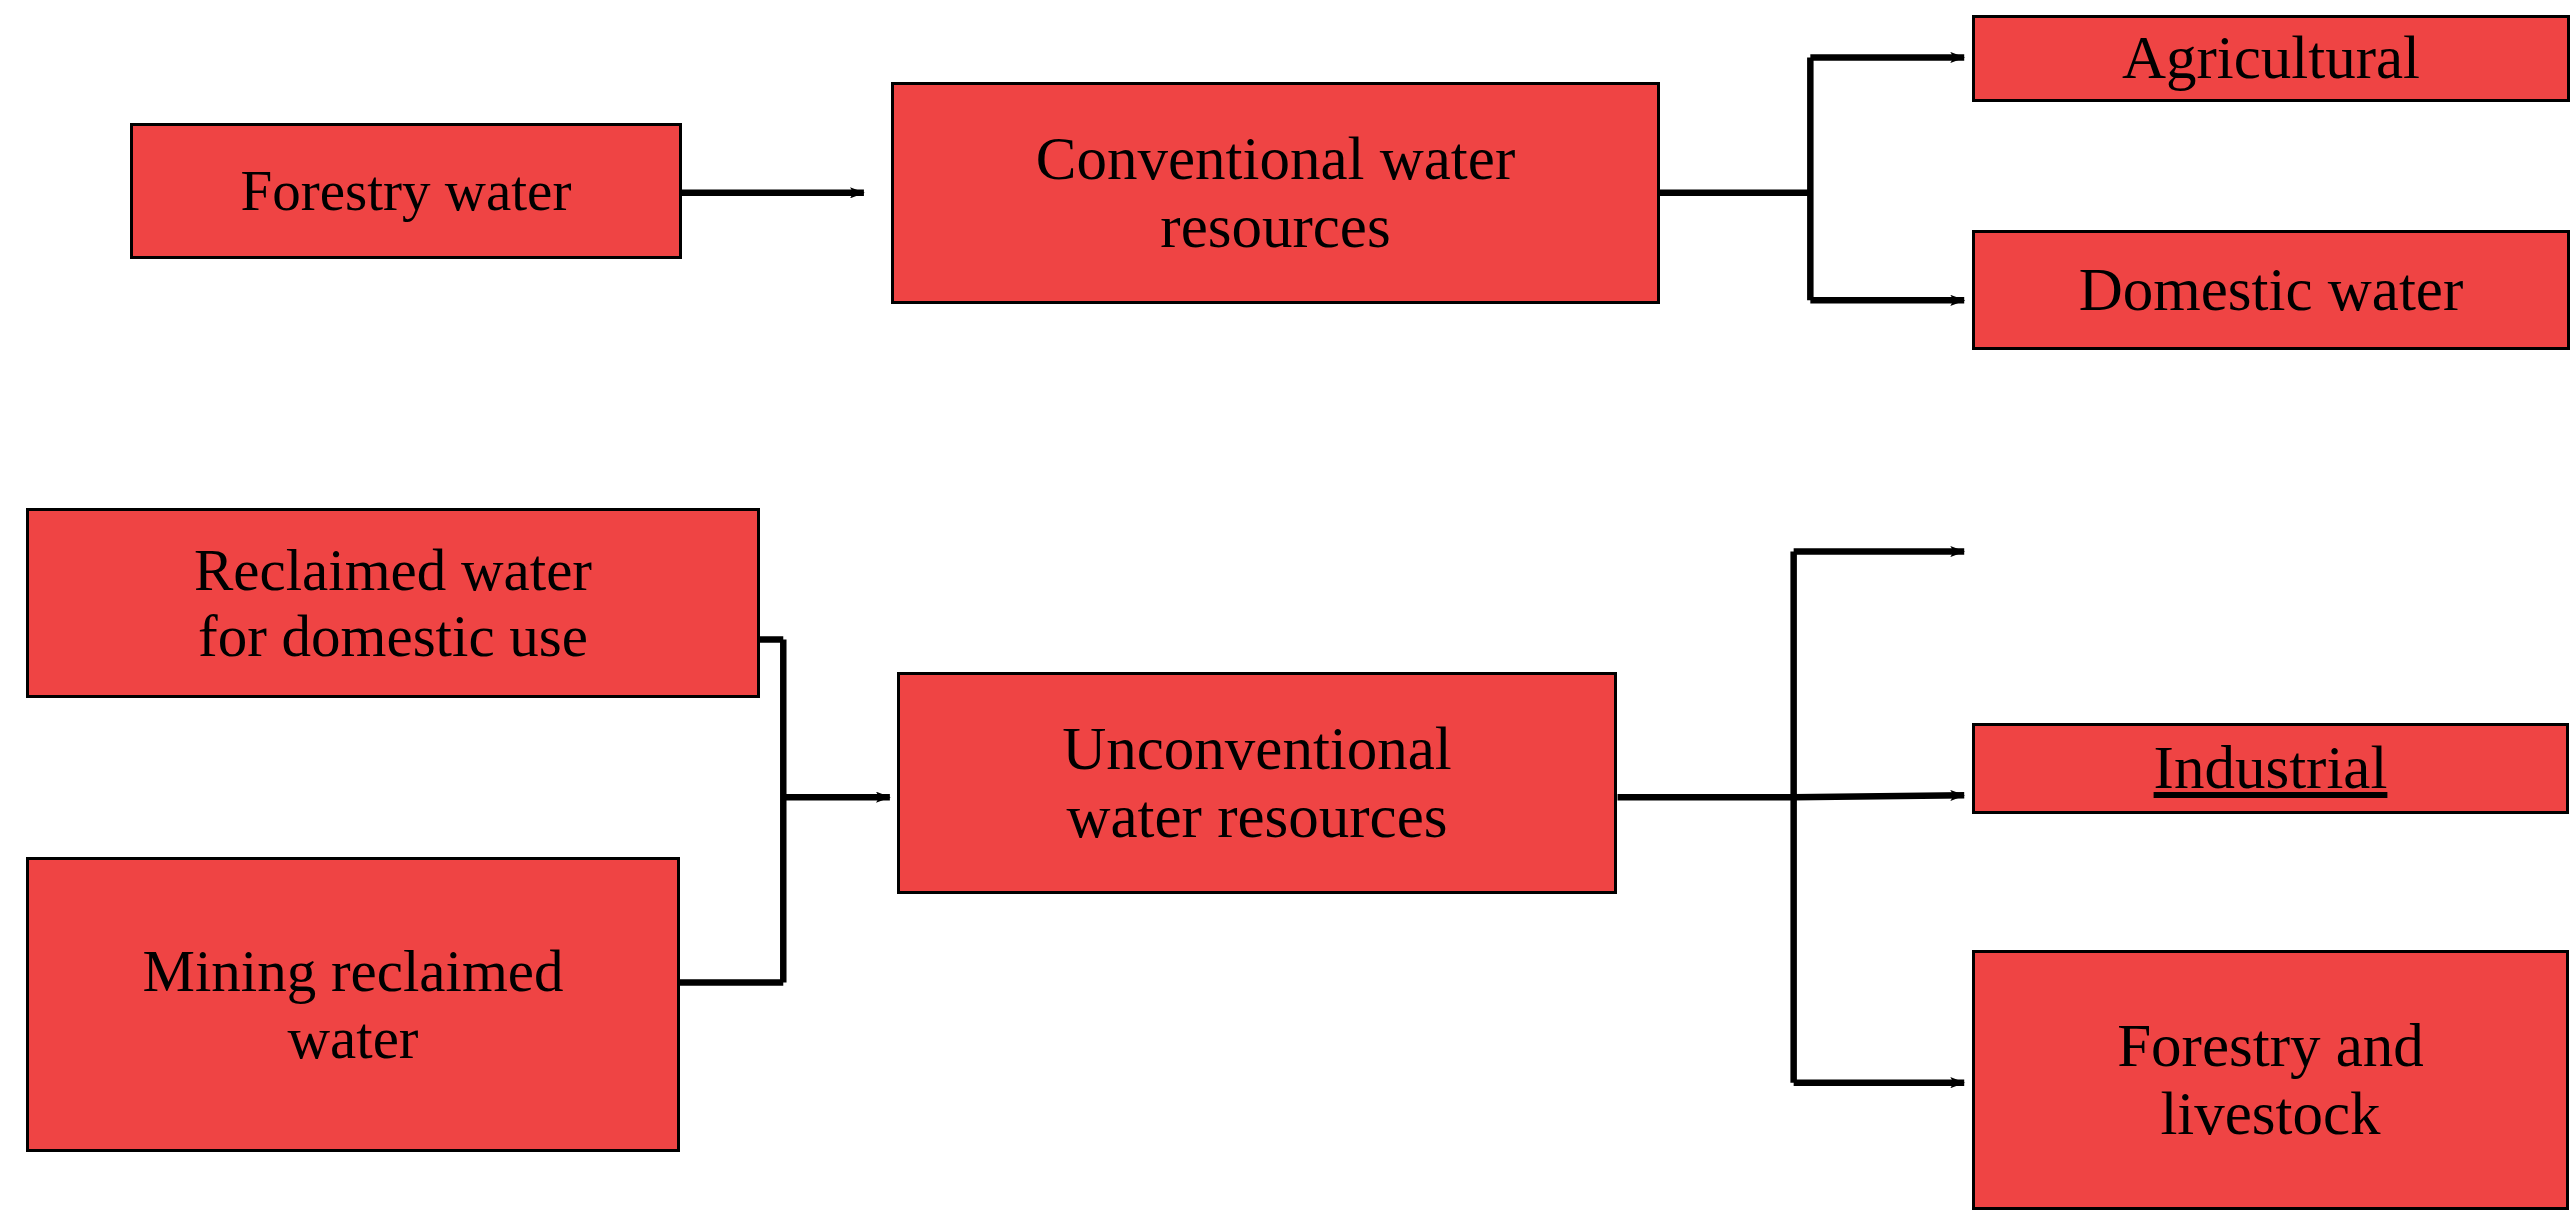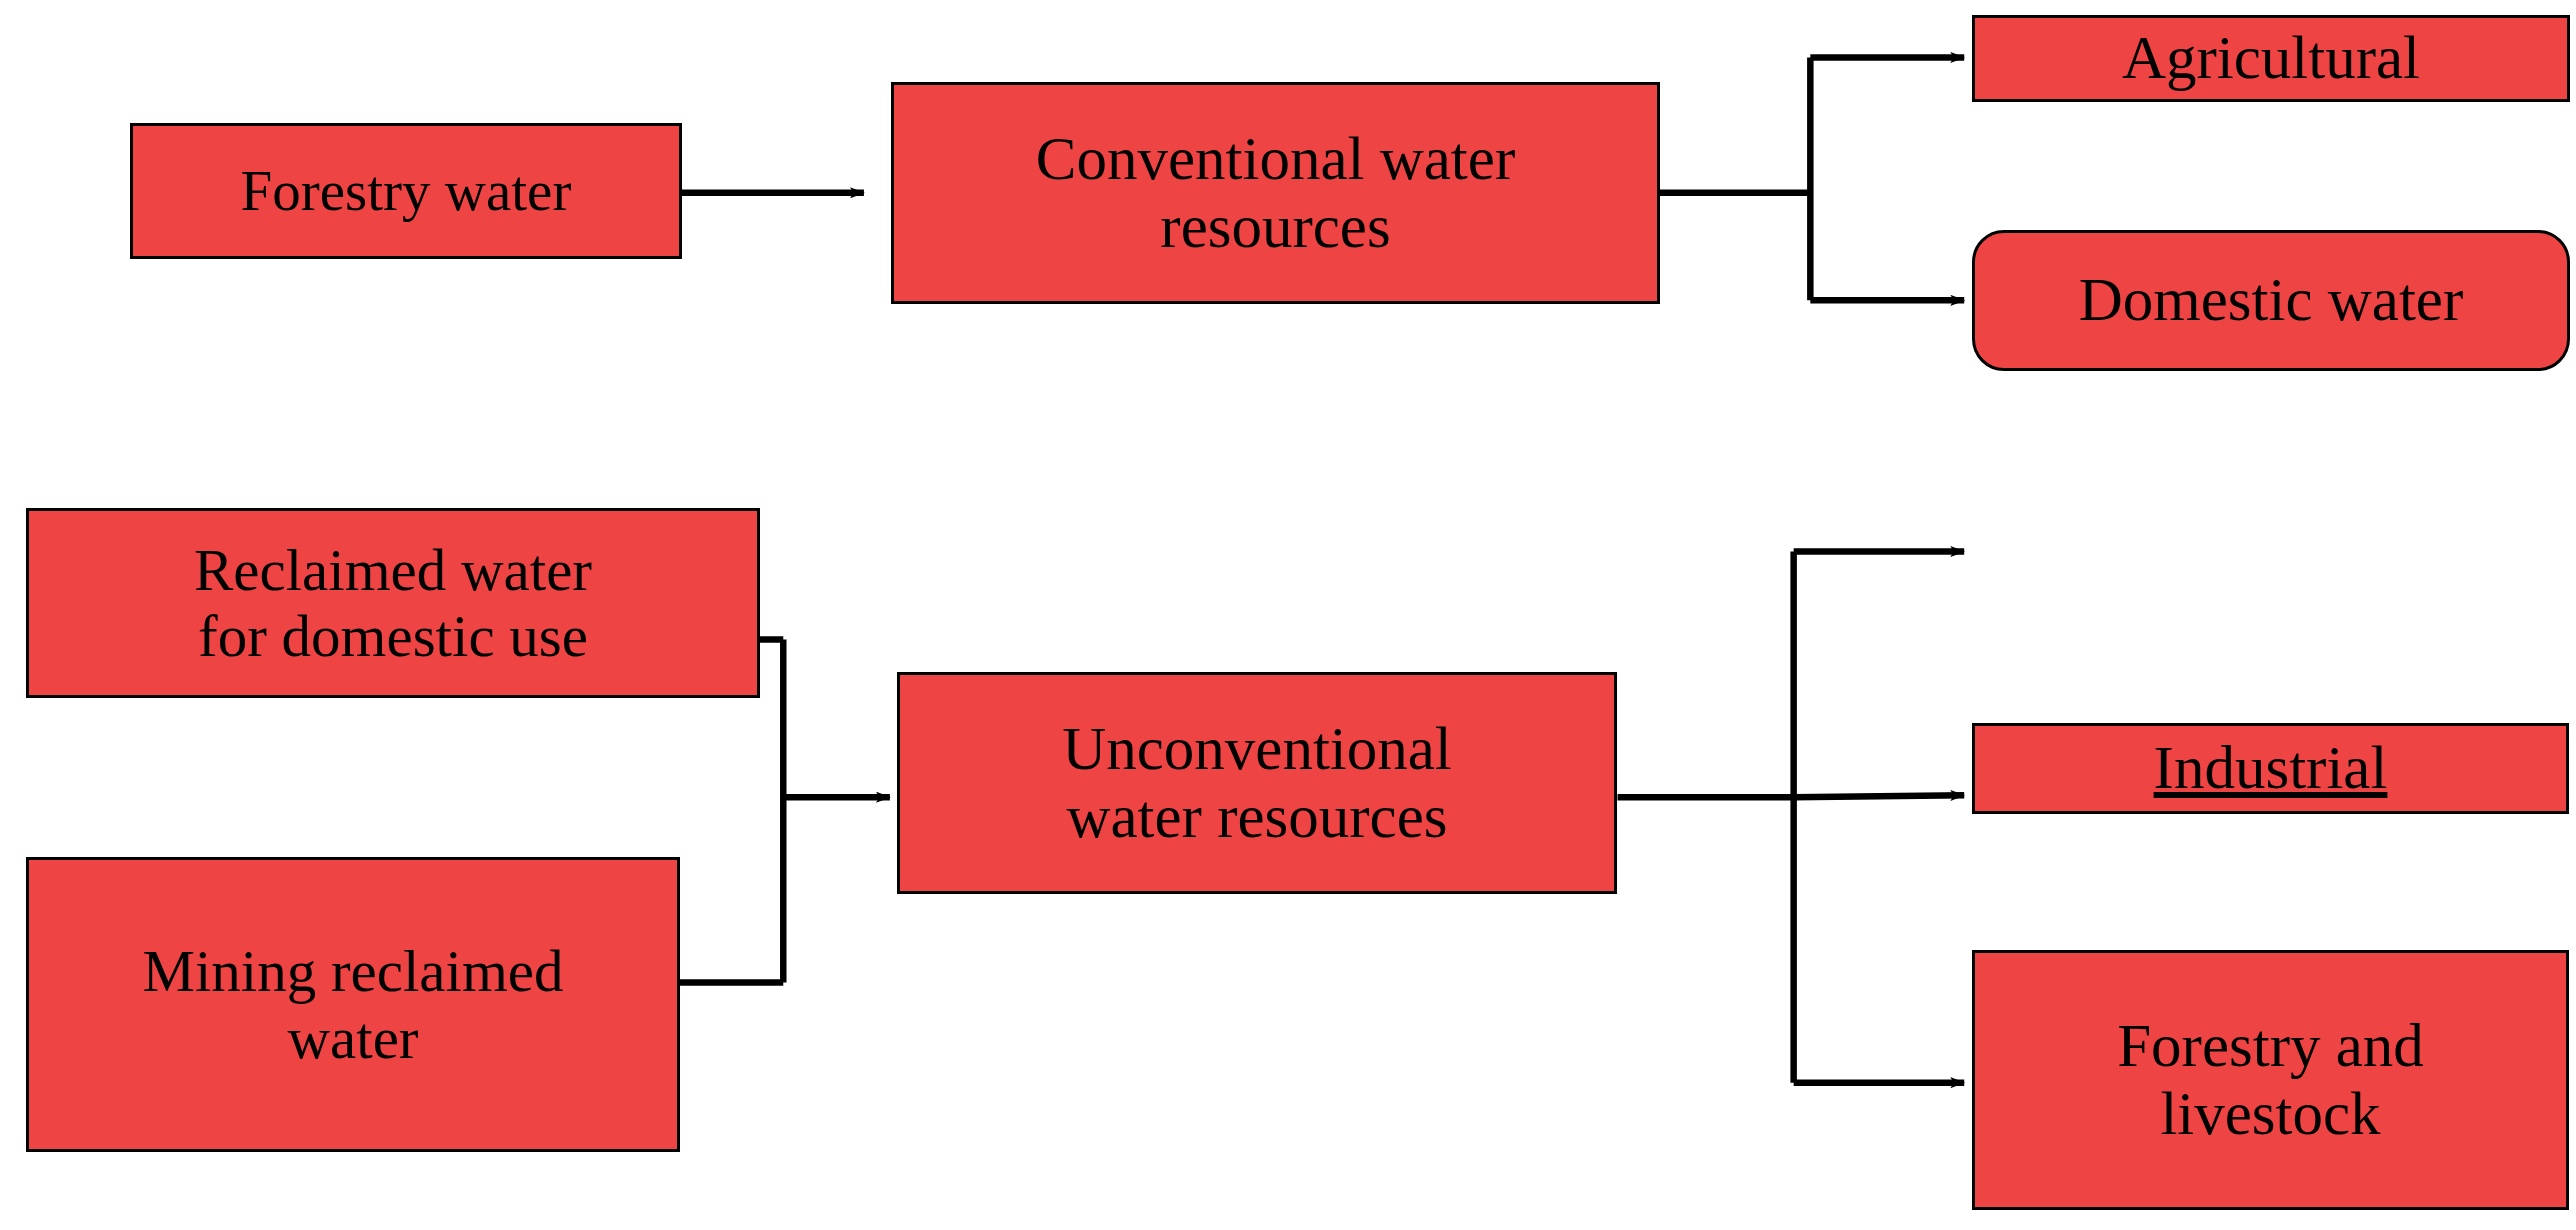--- a/index.html
+++ b/index.html
@@ -98,21 +98,21 @@
 
   <div class="node" style="left:871px; top:82px; width:769px; height:222px; font-size:61px;margin-left:20px;">
     <span class="label">Conventional water
 resources</span>
   </div>
 
   <div class="node" style="left:1972px; top:15px; width:598px; height:87px; font-size:61px;">
     <span class="label">Agricultural</span>
   </div>
 
-  <div class="node" style="left:1972px; top:230px; width:598px; height:141px; font-size:61px;border-radius:32px;">
+  <div class="node" style="left:1972px; top:230px; width:598px; height:120px; font-size:61px;">
     <span class="label">Domestic water</span>
   </div>
 
   <div class="node" style="left:26px; top:508px; width:734px; height:190px; font-size:59px;">
     <span class="label">Reclaimed water
 for domestic use</span>
   </div>
 
   <div class="node" style="left:26px; top:857px; width:654px; height:295px; font-size:59px;align-items:center;">
     <span class="label">Mining reclaimed

